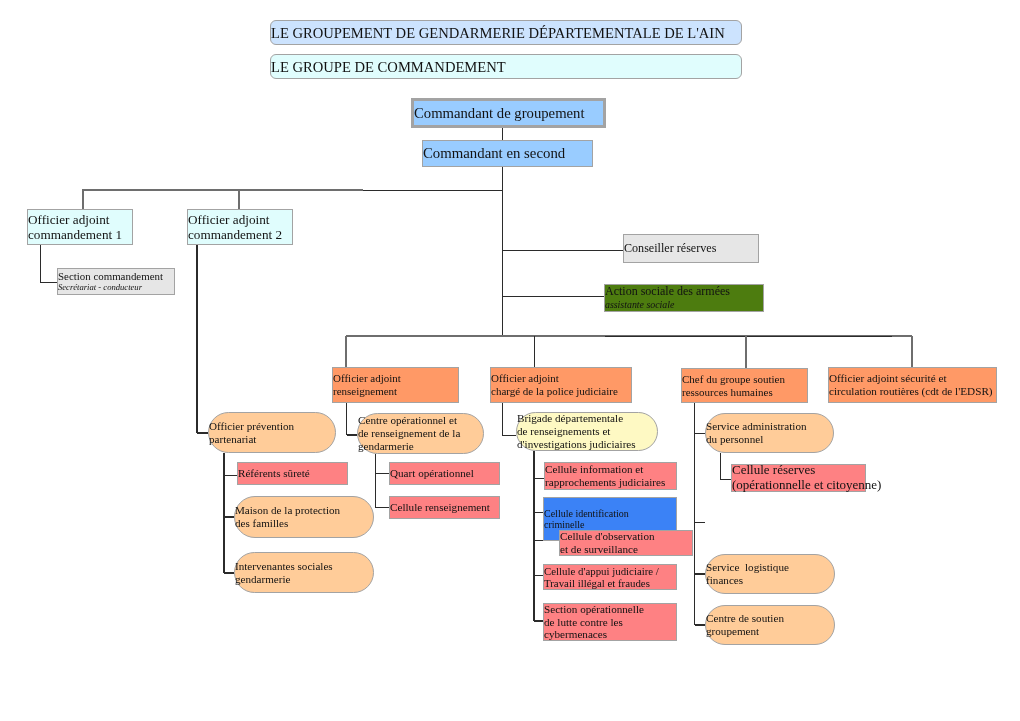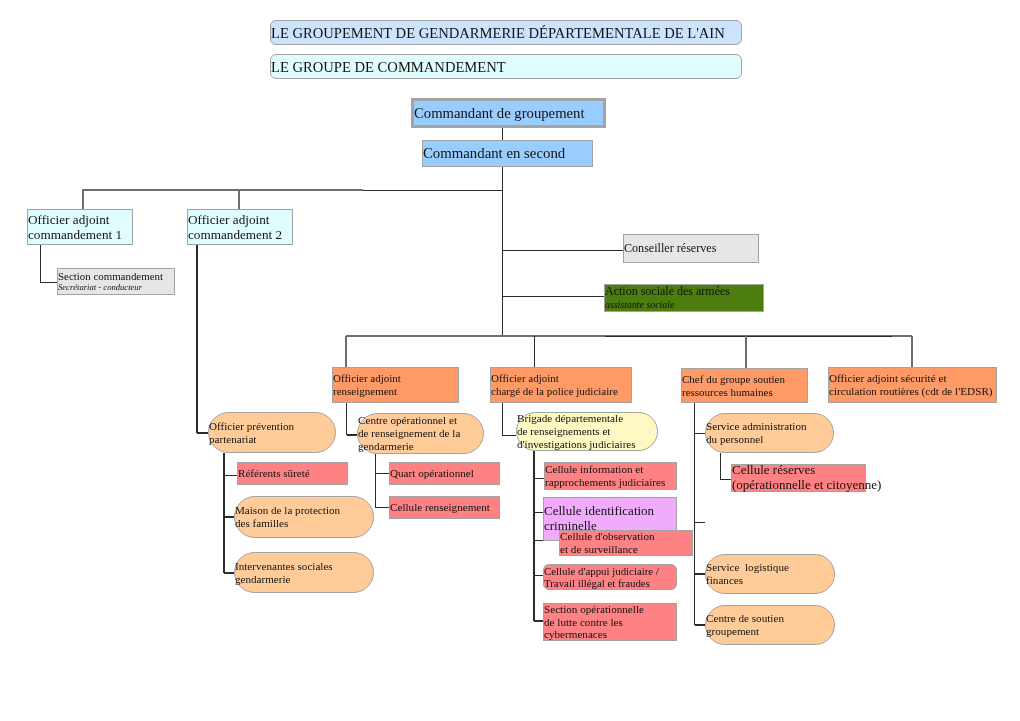--- a/index.html
+++ b/index.html
@@ -138,29 +138,29 @@
 </div>
 <div class="node" style="left: 516px; top: 412px; width: 142px; height: 39px; background: #fef9c3; font-size: 11.15px; border-width: 1.3px; border-radius: 19.5px;">
   <span>Brigade départementale</span>
   <span>de renseignements et</span>
   <span>d'investigations judiciaires</span>
 </div>
 <div class="node" style="left: 544px; top: 462px; width: 133px; height: 28px; background: rgb(254, 129, 131); font-size: 11.15px; border-width: 1.3px;">
   <span>Cellule information et</span>
   <span>rapprochements judiciaires</span>
 </div>
-<div class="node" style="left: 543px; top: 497px; width: 134px; height: 44px; background: #f0abfc; font-size: 13px; border-width: 1.3px;">
+<div class="node" style="left: 543px; top: 497px; width: 134px; height: 44px; background: #3b82f6; font-size: 10px; border-width: 1.3px;">
   <span>Cellule identification</span>
   <span>criminelle</span>
 </div>
 <div class="node" style="left: 543px; top: 530px; width: 134px; height: 26px; background: rgb(254, 129, 131); font-size: 11.15px; border-width: 1.3px; margin-left: 16px;">
   <span>Cellule d'observation</span>
   <span>et de surveillance</span>
 </div>
-<div class="node" style="left: 543px; top: 564px; width: 134px; height: 26px; background: rgb(254, 129, 131); font-size: 10.85px; border-width: 1.3px; border-radius: 6px;">
+<div class="node" style="left: 543px; top: 564px; width: 134px; height: 26px; background: rgb(254, 129, 131); font-size: 10.85px; border-width: 1.3px;">
   <span>Cellule d'appui judiciaire /</span>
   <span>Travail illégal et fraudes</span>
 </div>
 <div class="node" style="left: 705px; top: 413px; width: 129px; height: 40px; background: rgb(255, 204, 153); font-size: 11.15px; border-width: 1.3px; border-radius: 20px;">
   <span>Service administration</span>
   <span>du personnel</span>
 </div>
 <div class="node" style="left: 543px; top: 603px; width: 134px; height: 38px; background: rgb(254, 129, 131); font-size: 11.15px; border-width: 1.3px;">
   <span>Section opérationnelle</span>
   <span>de lutte contre les</span>

